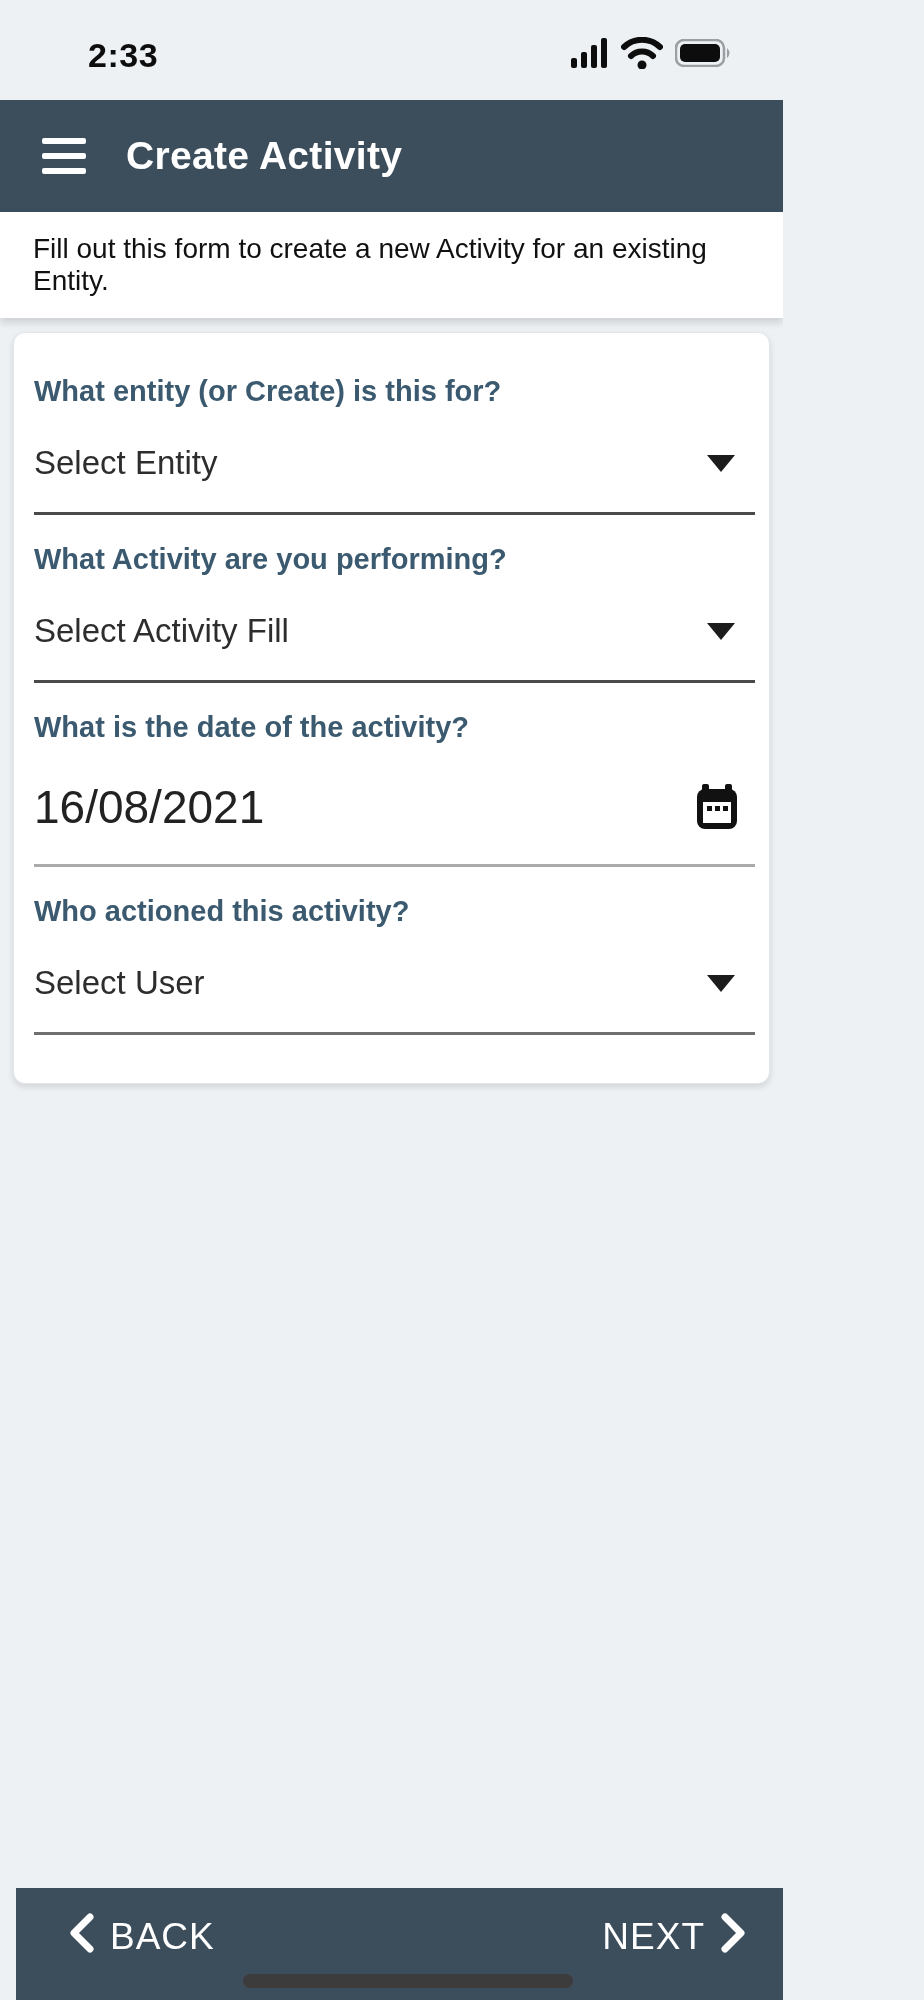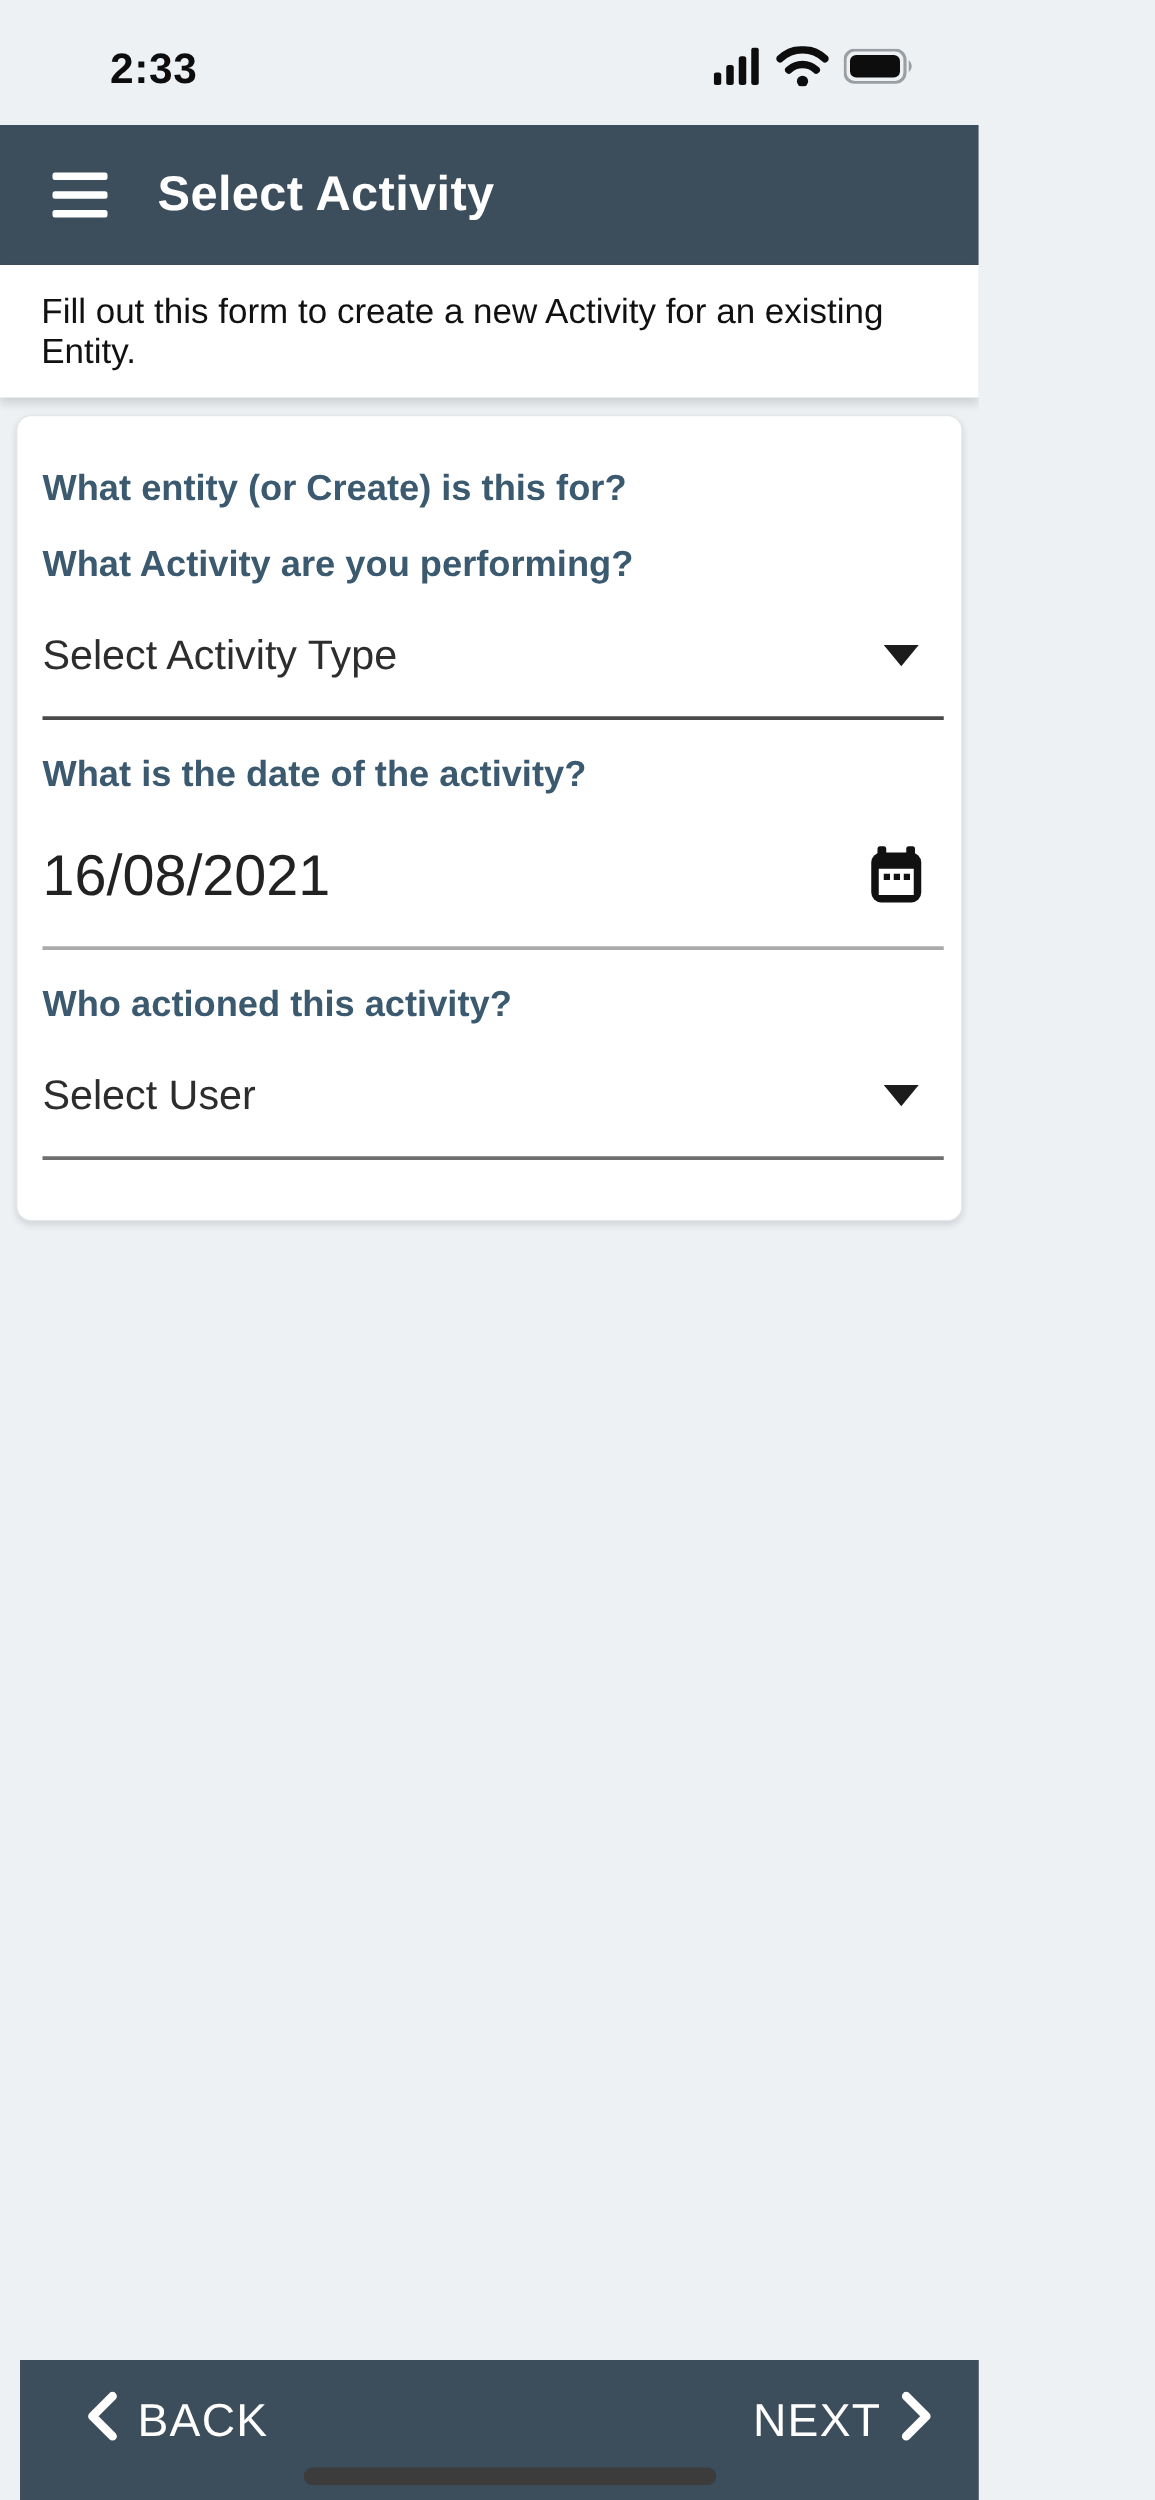--- a/index.html
+++ b/index.html
@@ -173,37 +173,41 @@
       </span>
     </div>
   </div>
 
   <header class="app-bar">
     <div class="hamburger">
       <span></span>
       <span></span>
       <span></span>
     </div>
-    <h1 class="app-title">Select Activity</h1>
+    <h1 class="app-title">Create Activity</h1>
   </header>
 
   <div class="intro">
     <p>Fill out this form to create a new Activity for an existing Entity.</p>
   </div>
 
   <section class="card">
 
     <div class="field">
       <div class="field-label">What entity (or Create) is this for?</div>
+      <div class="control">
+        <span class="control-value">Select Entity</span>
+        <span class="caret"></span>
+      </div>
     </div>
 
     <div class="field">
       <div class="field-label">What Activity are you performing?</div>
       <div class="control">
-        <span class="control-value">Select Activity Type</span>
+        <span class="control-value">Select Activity Fill</span>
         <span class="caret"></span>
       </div>
     </div>
 
     <div class="field">
       <div class="field-label">What is the date of the activity?</div>
       <div class="control light-line">
         <span class="control-value date-value">16/08/2021</span>
         <span>
           <svg class="cal-icon" width="44" height="48" viewBox="0 0 44 48">

